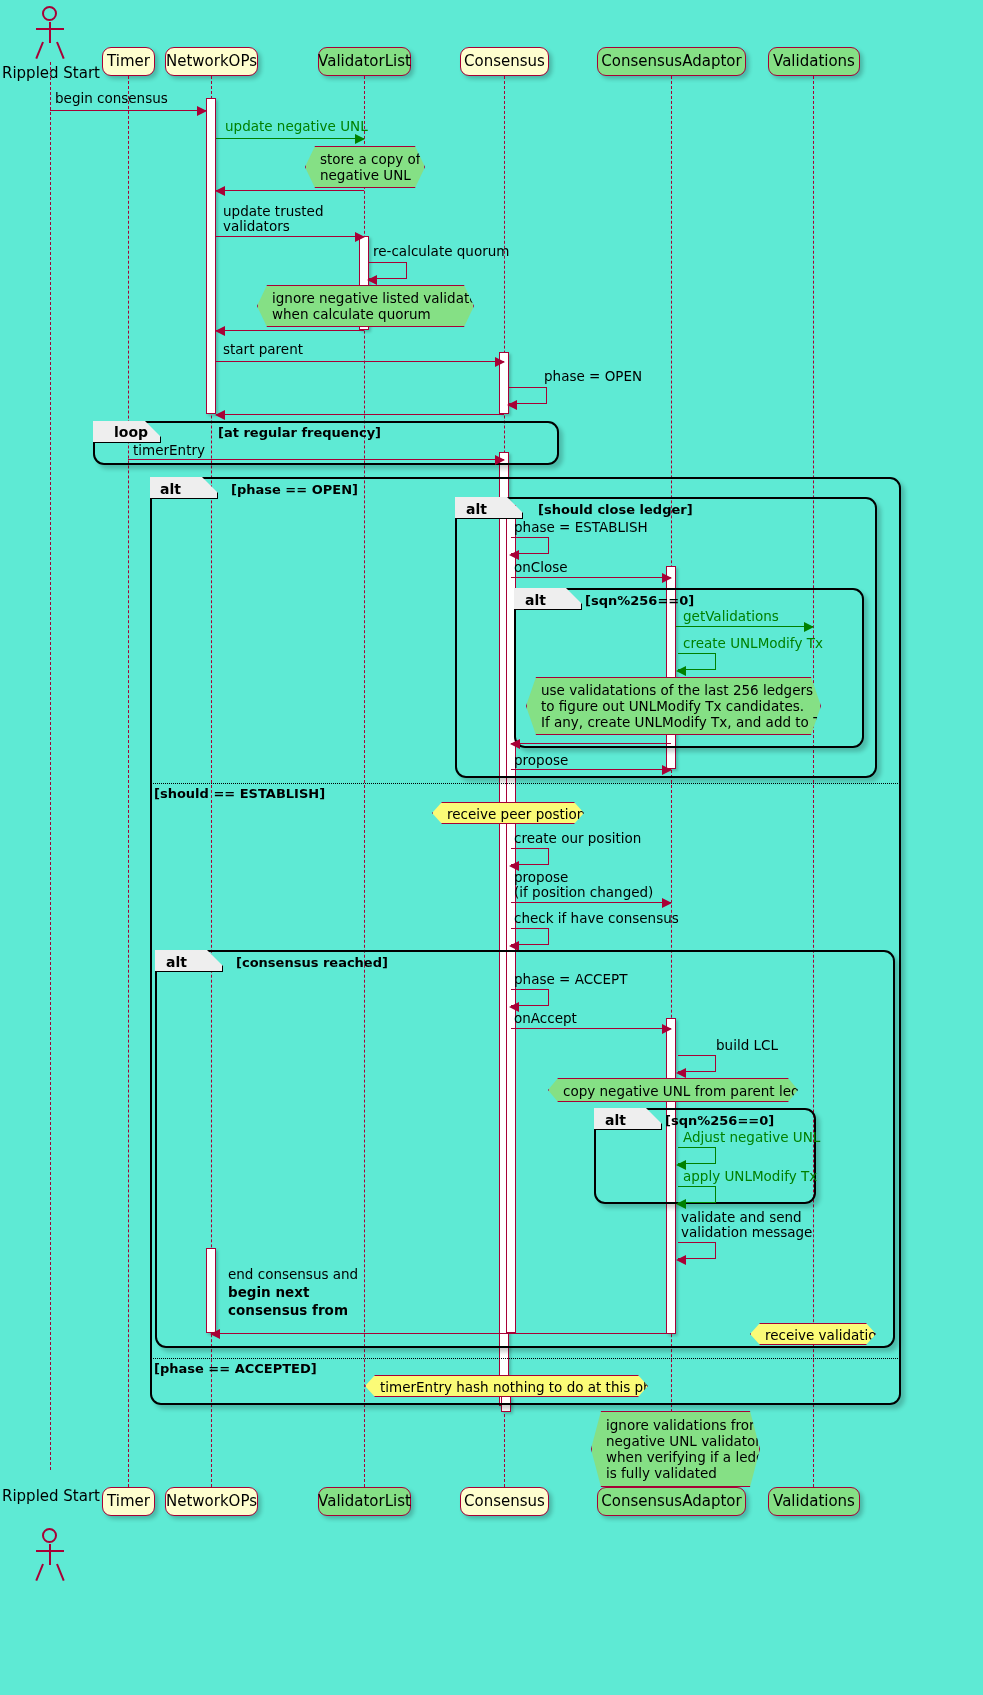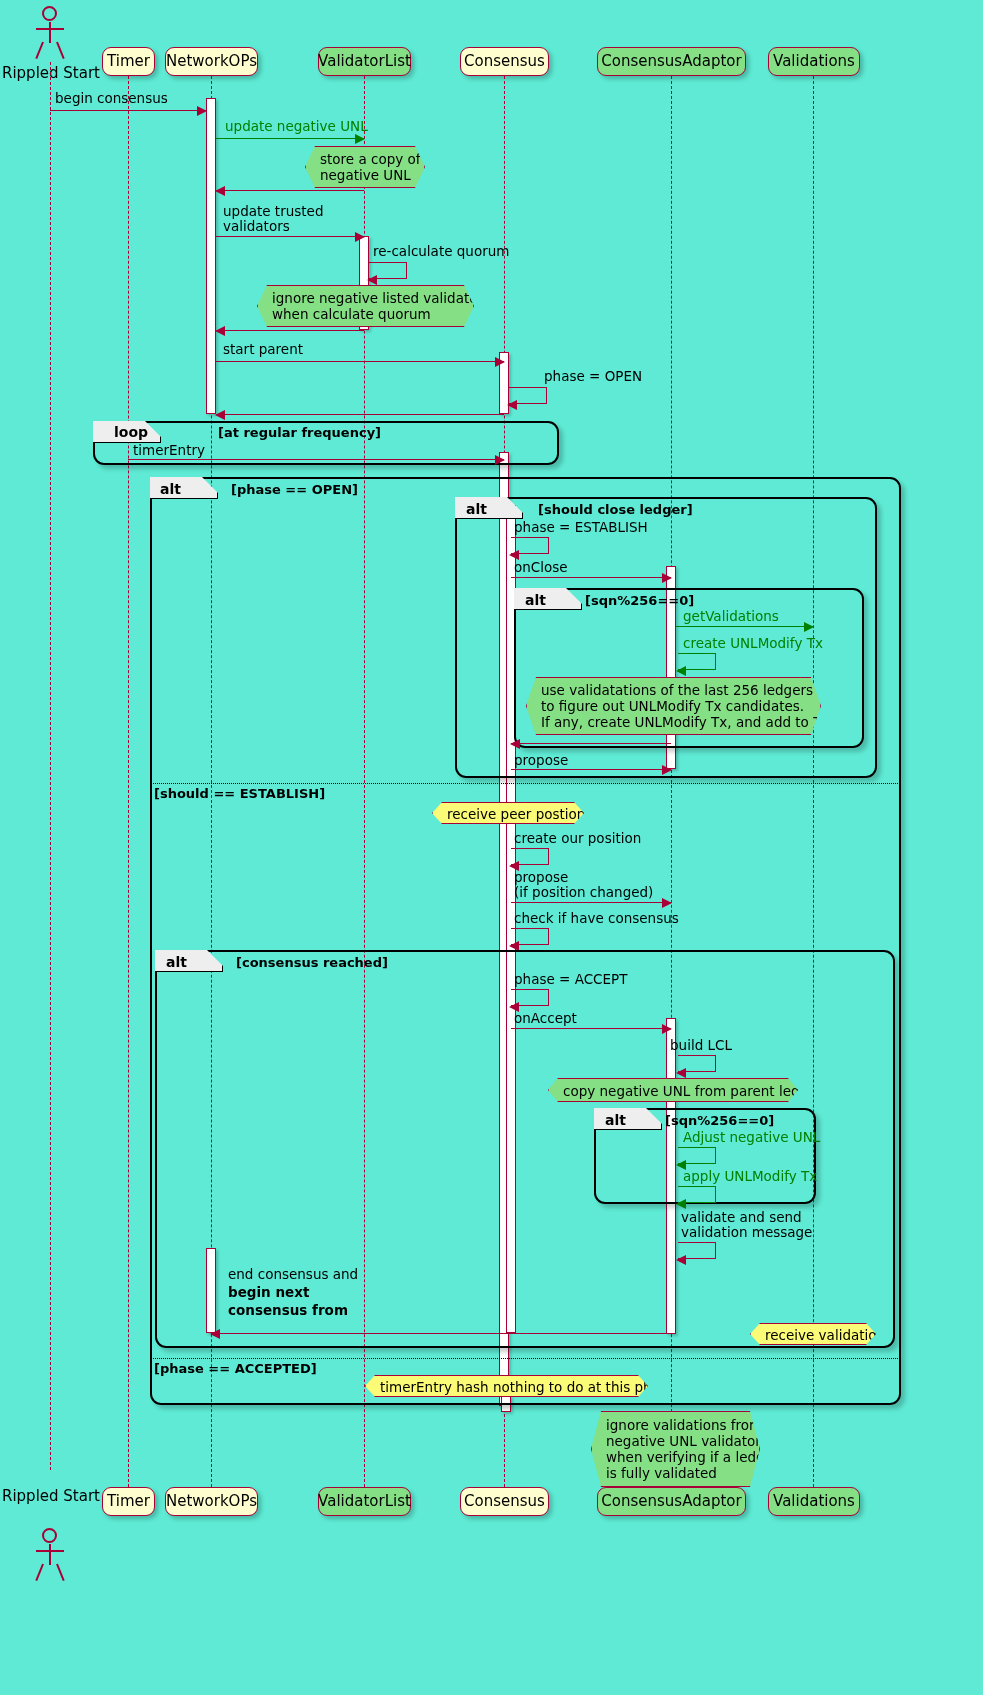--- a/index.html
+++ b/index.html
@@ -268,21 +268,21 @@
   <div class="msg" style="left:514px;top:972px;">phase = ACCEPT</div>
   <div class="selfcall" style="left:511px;top:989px;">
     <span class="ah"></span>
   </div>
 
   <div class="msg" style="left:514px;top:1011px;">onAccept</div>
   <div class="arrow" style="left:511px;top:1028px;width:160px;">
     <span class="ah right"></span>
   </div>
 
-  <div class="msg" style="left:670px;top:1038px;text-align:right;">build LCL</div>
+  <div class="msg" style="left:716px;top:1038px;text-align:right;">build LCL</div>
   <div class="selfcall" style="left:678px;top:1055px;">
     <span class="ah"></span>
   </div>
 
   <div class="note" style="left:548px;top:1078px;width:250px;height:24px;padding:4px 14px;">copy negative UNL from parent ledger</div>
 
   <div class="group" style="left:594px;top:1108px;width:222px;height:96px;"></div>
   <div class="group-tab" style="left:594px;top:1108px;"></div>
   <div class="group-tab-label" style="left:605px;top:1112px;">alt</div>
   <div class="group-cond" style="left:665px;top:1113px;">[sqn%256==0]</div>

